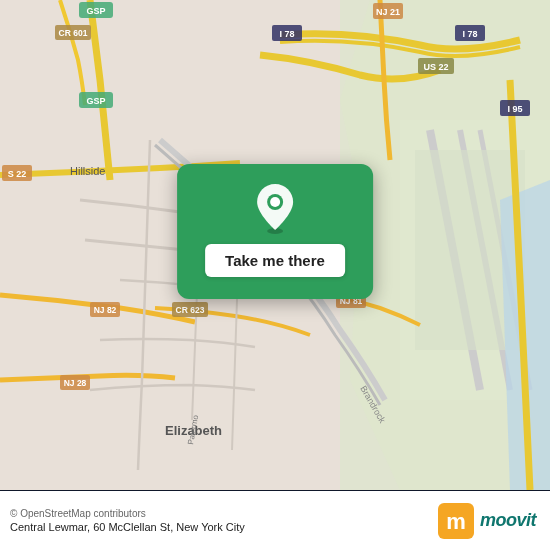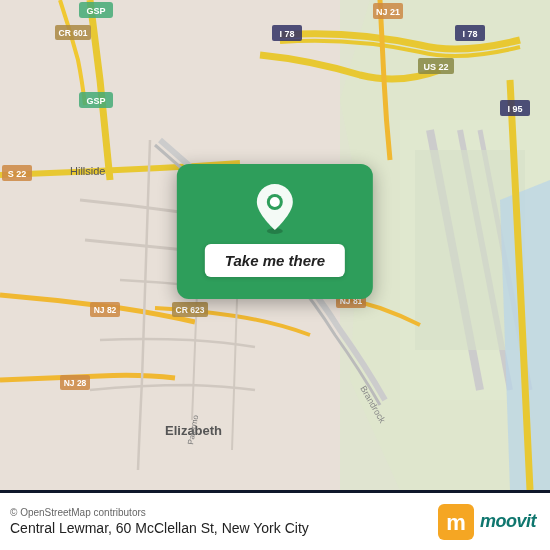--- a/index.html
+++ b/index.html
@@ -52,47 +52,46 @@
       background: white;
       color: #222;
       border: none;
       border-radius: 6px;
       padding: 8px 20px;
       font-size: 15px;
       font-weight: 600;
       cursor: pointer;
       white-space: nowrap;
       box-shadow: 0 1px 4px rgba(0,0,0,0.15);
-      font-style: italic;
     }
 
     #footer {
       width: 550px;
       height: 60px;
       background: white;
       display: flex;
       align-items: center;
       justify-content: space-between;
       padding: 0 14px 0 10px;
-      border-top: 3px solid #0f172a;
+      border-top: 1px solid #0f172a;
     }
 
     #footer-left {
       display: flex;
       flex-direction: column;
       gap: 2px;
     }
 
     #osm-credit {
       font-size: 10px;
       color: #666;
     }
 
     #address-text {
-      font-size: 14px;
+      font-size: 11px;
       color: #222;
       font-weight: 500;
     }
 
     #moovit-logo {
       display: flex;
       align-items: center;
       gap: 6px;
     }
 

